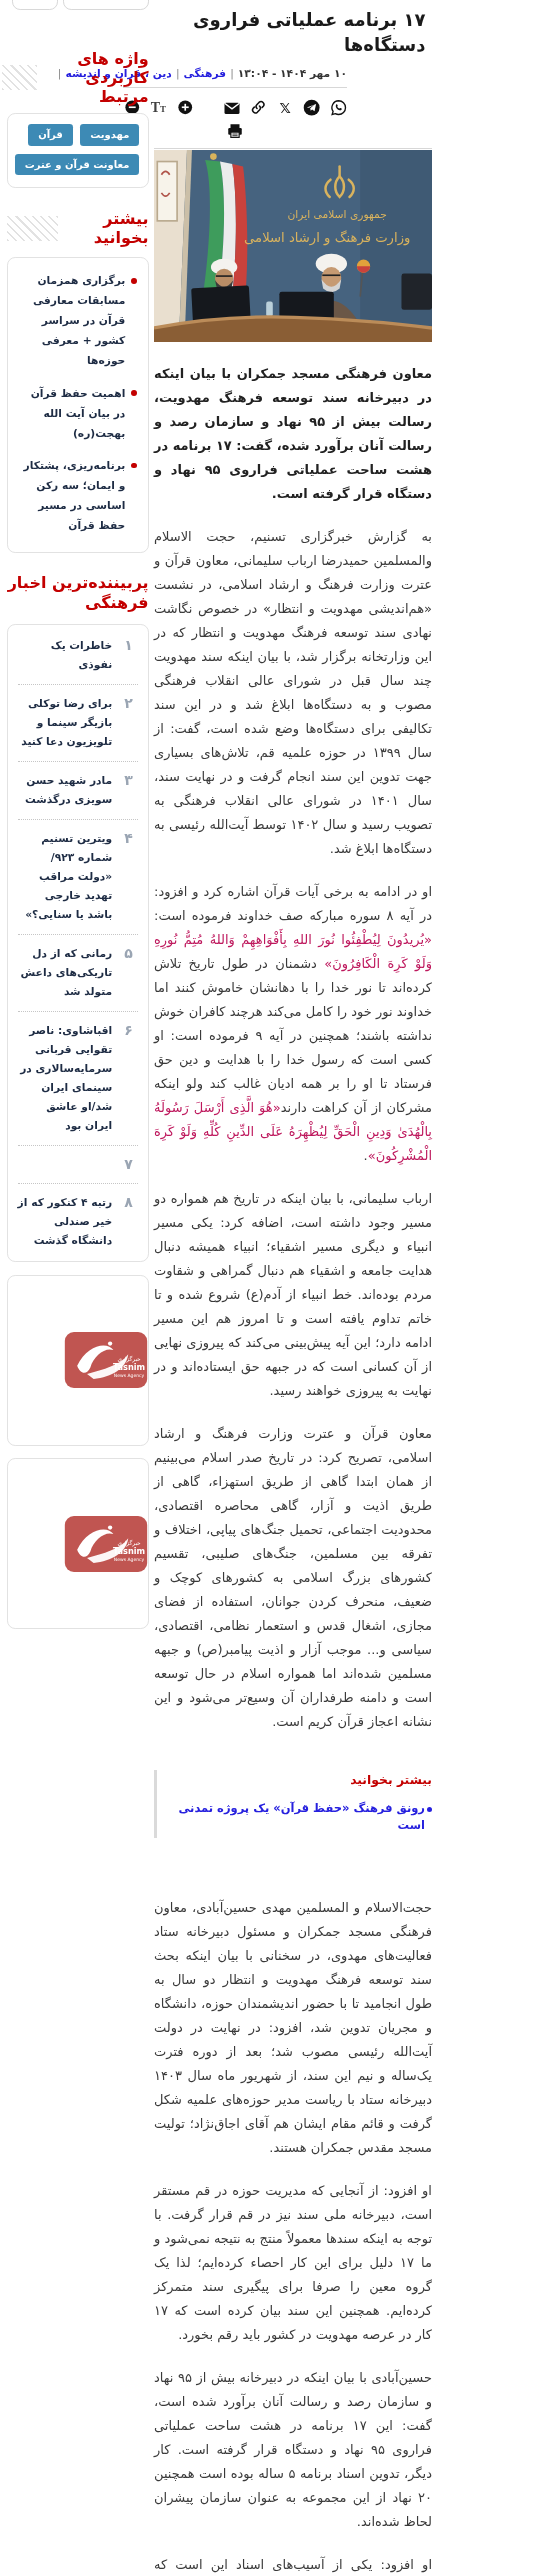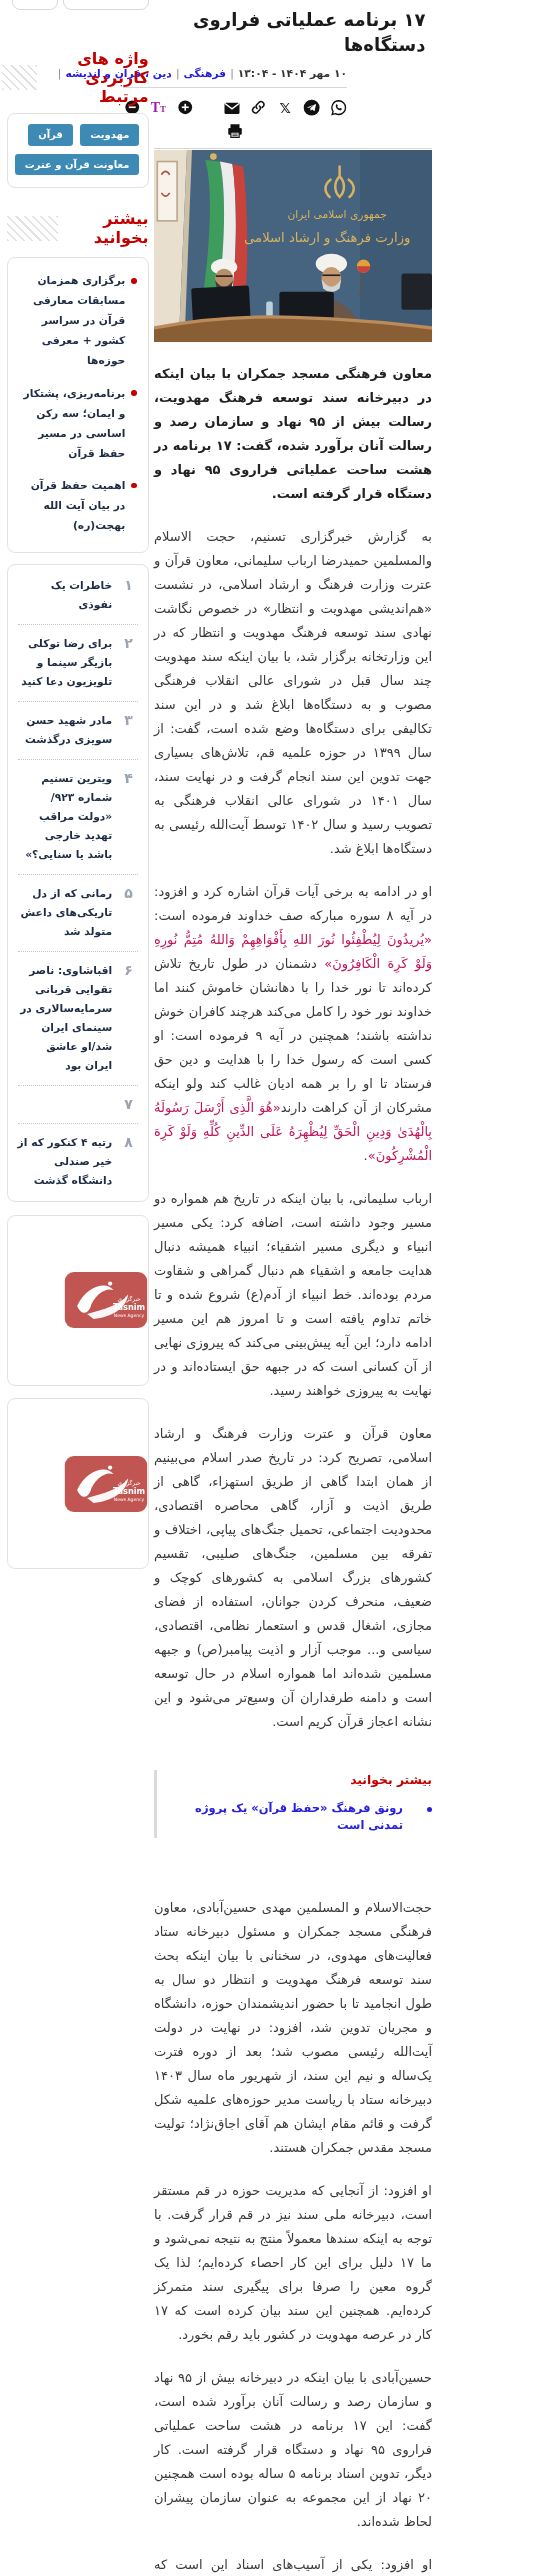--- a/index.html
+++ b/index.html
@@ -11,33 +11,33 @@
   h1.title { font-size:18px; line-height:25px; color:#1a1a1a; font-weight:bold; text-align:right;
              padding:6.6px 6.6px 0 0; margin-bottom:10px; }
   .share-area { width:224px; margin-right:85px; }
   .meta { font-size:10.7px; font-weight:bold; color:#333; text-align:right; padding-left:1.6px; margin-bottom:7.4px; white-space:nowrap; }
   .meta .cat { color:#2620de; text-decoration:none; cursor:pointer; }
   .meta .sep { color:#8a8a8a; margin:0 4.1px; font-weight:normal; }
   .hr1 { border-top:0.8px solid #d7d7d7; }
   .toolbar { direction:ltr; display:flex; justify-content:center; align-items:center; gap:9px; padding:10.7px 0 3.3px; }
   .toolbar .grp-gap { width:11.5px; }
   .tool { width:18px; height:18px; display:flex; align-items:center; justify-content:center; cursor:pointer; }
-  .tsize { font-family:"Liberation Serif",serif; font-weight:bold; font-size:14px; color:#a21caf; line-height:1; }
+  .tsize { font-family:"Liberation Serif",serif; font-weight:bold; font-size:14px; color:#404040; line-height:1; }
   .tsize small { font-size:9px; }
   .xlogo { font-weight:bold; font-size:14px; color:#111; line-height:1; font-family:"DejaVu Sans",sans-serif; }
   .toolbar-row2 { display:flex; justify-content:center; padding:1.6px 0 8.2px; }
   .hr2 { border-top:0.8px solid #d7d7d7; margin-bottom:1.6px; }
   .photo { display:block; width:278px; height:192px; margin:1.6px 0 20px; }
 
   .body-text p { font-size:13px; line-height:24px; color:#3a3a3a; text-align:justify; margin-bottom:19px; }
   .body-text p.lead { font-weight:bold; color:#222; }
   .quran { color:#be185d; font-weight:normal; }
   .rm-inline { border-left:3.3px solid #dadada; padding:1.6px 0 3.3px 10px; margin:36px 0 58px; }
   .rm-inline .rm-head { color:#c30000; font-size:12.4px; font-weight:bold; text-align:right; margin-bottom:13px; }
-  .rm-inline .rm-link-row { display:flex; gap:24px; align-items:flex-start; cursor:pointer; }
+  .rm-inline .rm-link-row { display:flex; gap:2px; align-items:flex-start; cursor:pointer; }
   .rm-inline .bdot { width:5px; height:5px; border-radius:50%; background:#2620de; margin-top:6.6px; flex:none; }
   .rm-inline .rm-link { color:#2620de; font-size:11.5px; font-weight:bold; line-height:17.3px; text-decoration:none; }
 
   
   .sidebar { position:absolute; top:0; left:6.6px; width:142px; }
   .cutbox { position:absolute; top:-21.4px; height:31px; border:1.6px solid #d8d8d8; border-radius:8.2px; background:#fff; }
   .cutbox.a { right:91px; width:46px; }
   .cutbox.b { right:0; width:86px; }
   .side-head { display:flex; justify-content:space-between; align-items:center; color:#c30000;
                font-size:16px; font-weight:bold; }
@@ -236,28 +236,29 @@
       <span>بیشتر بخوانید</span>
       <span class="hatch"></span>
     </div>
     <div class="side-box rm-box" id="read-more-list">
         <div class="rm-item">
           <span class="dot"></span>
           <span class="txt">برگزاری همزمان مسابقات معارفی قرآن در سراسر کشور + معرفی حوزه‌ها</span>
         </div>
         <div class="rm-item">
           <span class="dot"></span>
-          <span class="txt">برنامه‌ریزی، پشتکار و ایمان؛ سه رکن اساسی در مسیر حفظ قرآن</span>
+          <span class="txt">اهمیت حفظ قرآن در بیان آیت الله بهجت(ره)</span>
         </div>
         <div class="rm-item">
           <span class="dot"></span>
-          <span class="txt">اهمیت حفظ قرآن در بیان آیت الله بهجت(ره)</span>
-        </div>
-      </div>
-
+          <span class="txt">برنامه‌ریزی، پشتکار و ایمان؛ سه رکن اساسی در مسیر حفظ قرآن</span>
+        </div>
+      </div>
+
+    <div class="side-head third">پربیننده‌ترین اخبار فرهنگی</div>
     <div class="side-box mv-box" id="most-viewed-list">
         <div class="mv-item">
           <span class="mv-num">۱</span>
           <span class="mv-txt">خاطرات یک نفوذی</span>
         </div>
         <div class="mv-item">
           <span class="mv-num">۲</span>
           <span class="mv-txt">برای رضا توکلی بازیگر سینما و تلویزیون دعا کنید</span>
         </div>
         <div class="mv-item">

